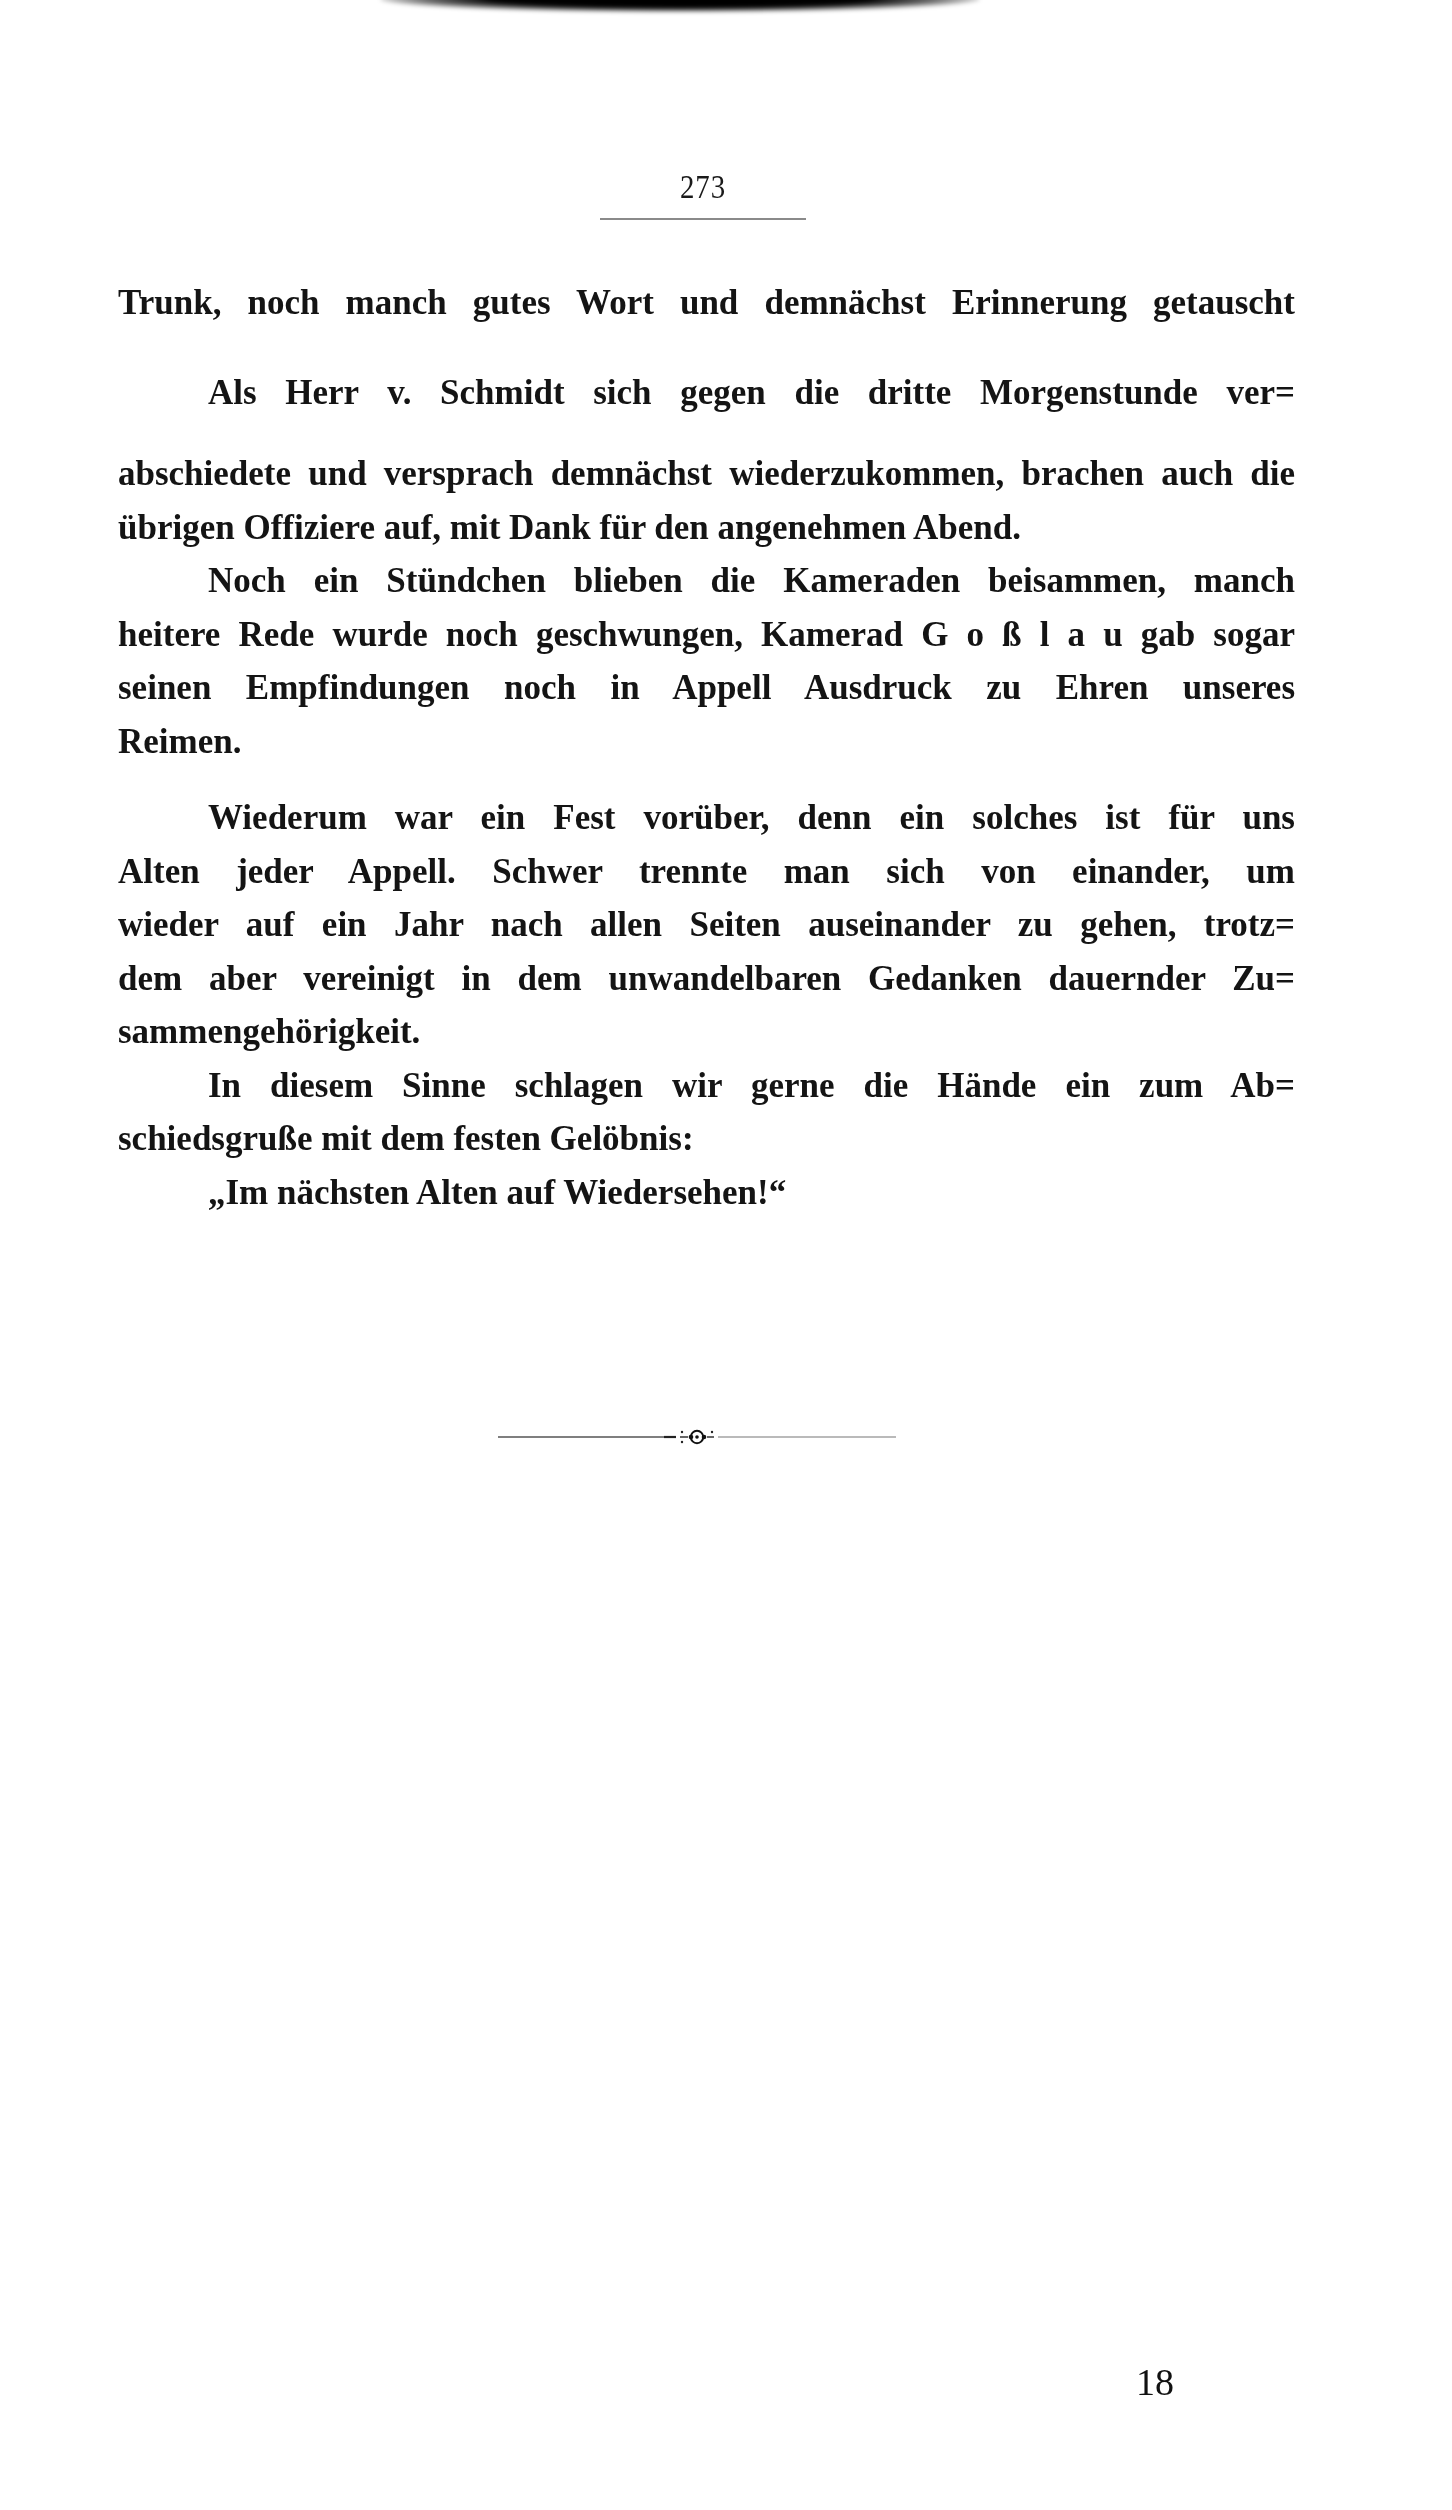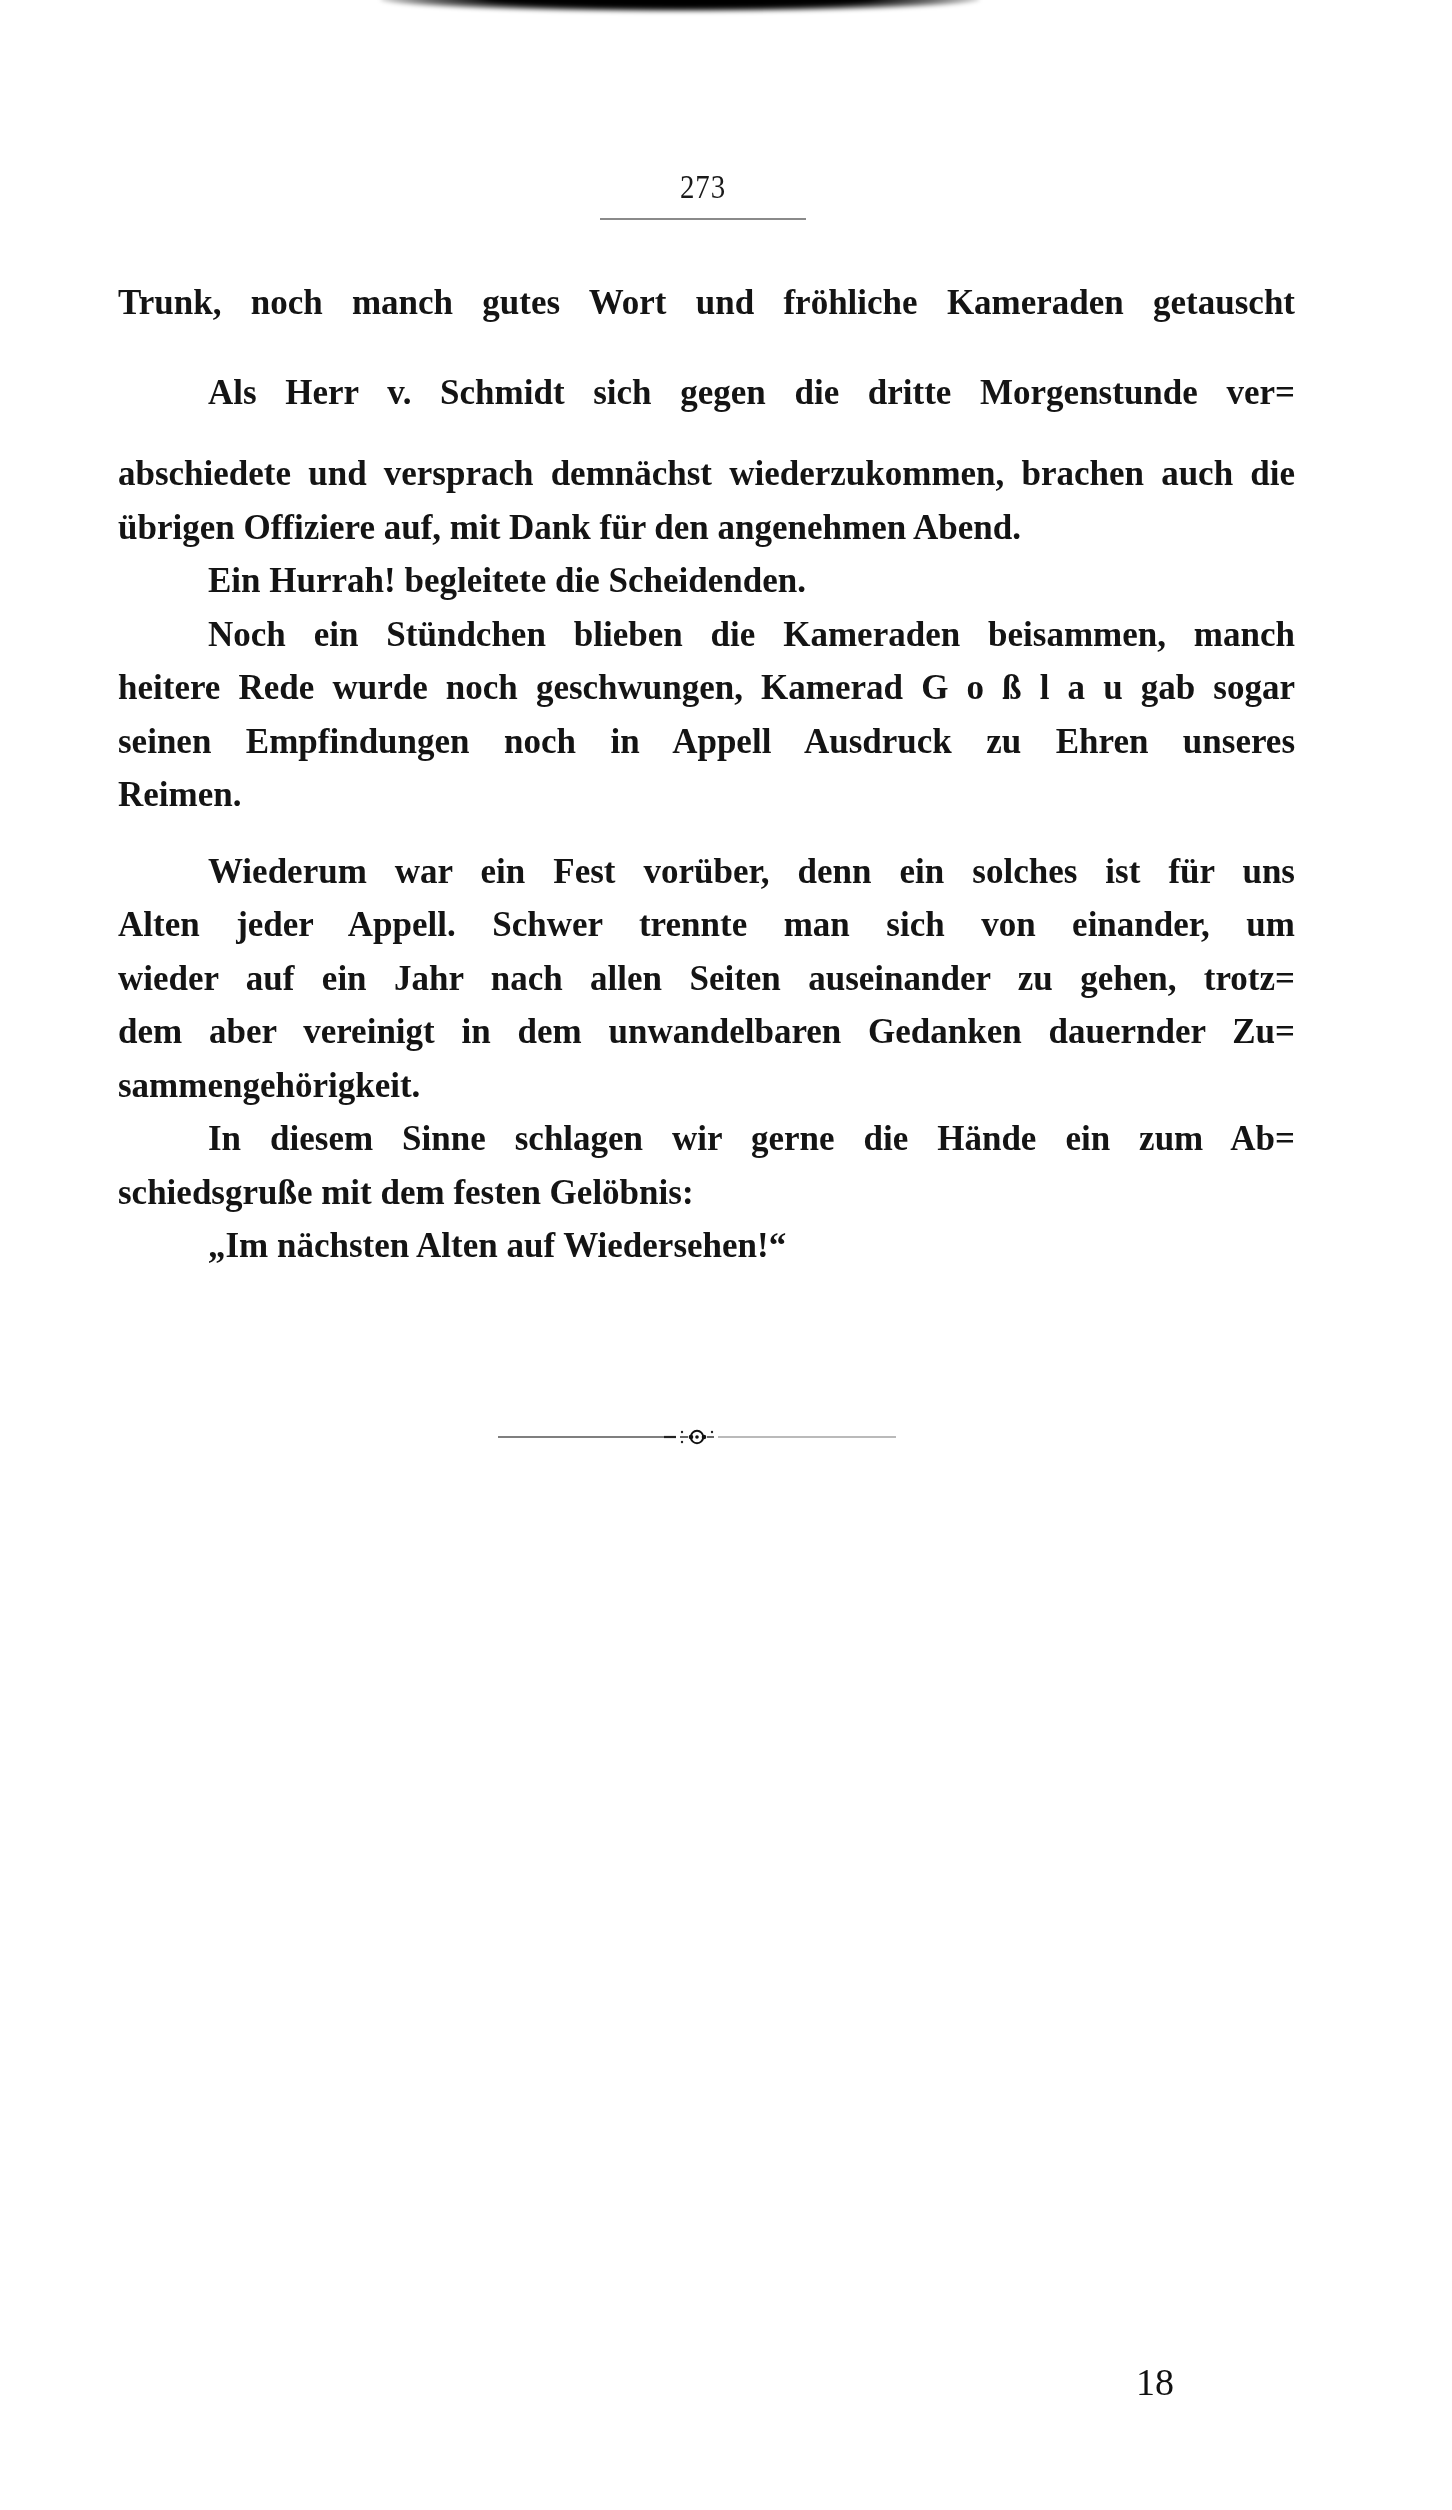--- a/index.html
+++ b/index.html
@@ -86,25 +86,24 @@
   </style>
 </head>
 <body>
 
 <div class="scan-shadow"></div>
 
 <div class="running-head">273</div>
 <div class="head-rule"></div>
 
 <div class="text-block">
-  <div class="line" style="white-space: normal;">Trunk, noch manch gutes Wort und fröhliche Kameraden getauscht</div>
+  <div class="line" style="white-space: normal;">Trunk, noch manch gutes Wort und demnächst Erinnerung getauscht</div>
   <div class="line indent" style="white-space: normal; margin-top: 36px;">Als Herr v. Schmidt sich gegen die dritte Morgenstunde ver=</div>
   <div class="line" style="white-space: normal; margin-top: 28px;">abschiedete und versprach demnächst wiederzukommen, brachen auch die</div>
   <div class="line last" style="white-space: normal;">übrigen Offiziere auf, mit Dank für den angenehmen Abend.</div>
-  <div class="line indent last" style="white-space: normal;">Ein Hurrah! begleitete die Scheidenden.</div>
   <div class="line indent" style="white-space: normal;">Noch ein Stündchen blieben die Kameraden beisammen, manch</div>
   <div class="line" style="white-space: normal;">heitere Rede wurde noch geschwungen, Kamerad G o ß l a u gab sogar</div>
   <div class="line" style="white-space: normal;">seinen Empfindungen noch in Appell Ausdruck zu Ehren unseres</div>
   <div class="line last" style="white-space: normal;">Reimen.</div>
   <div class="line indent" style="white-space: normal; margin-top: 23px;">Wiederum war ein Fest vorüber, denn ein solches ist für uns</div>
   <div class="line" style="white-space: normal;">Alten jeder Appell. Schwer trennte man sich von einander, um</div>
   <div class="line" style="white-space: normal;">wieder auf ein Jahr nach allen Seiten auseinander zu gehen, trotz=</div>
   <div class="line" style="white-space: normal;">dem aber vereinigt in dem unwandelbaren Gedanken dauernder Zu=</div>
   <div class="line last" style="white-space: normal;">sammengehörigkeit.</div>
   <div class="line indent" style="white-space: normal;">In diesem Sinne schlagen wir gerne die Hände ein zum Ab=</div>

